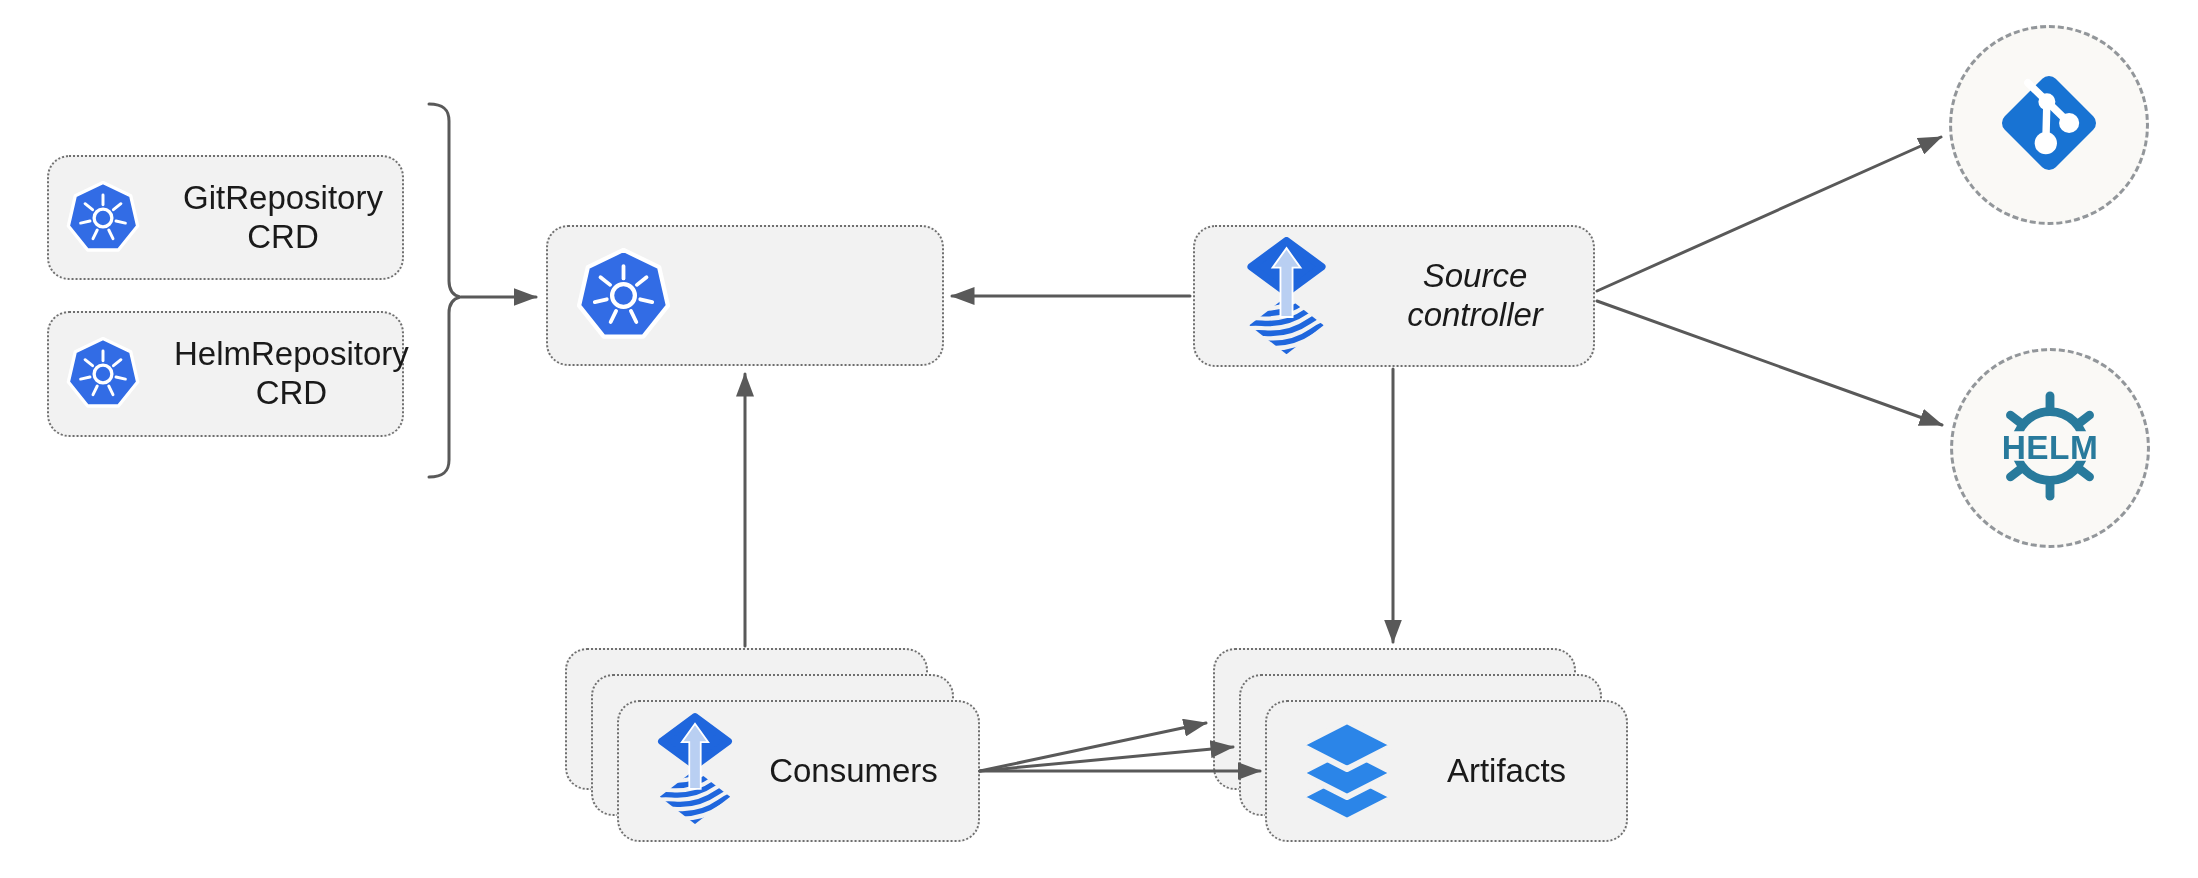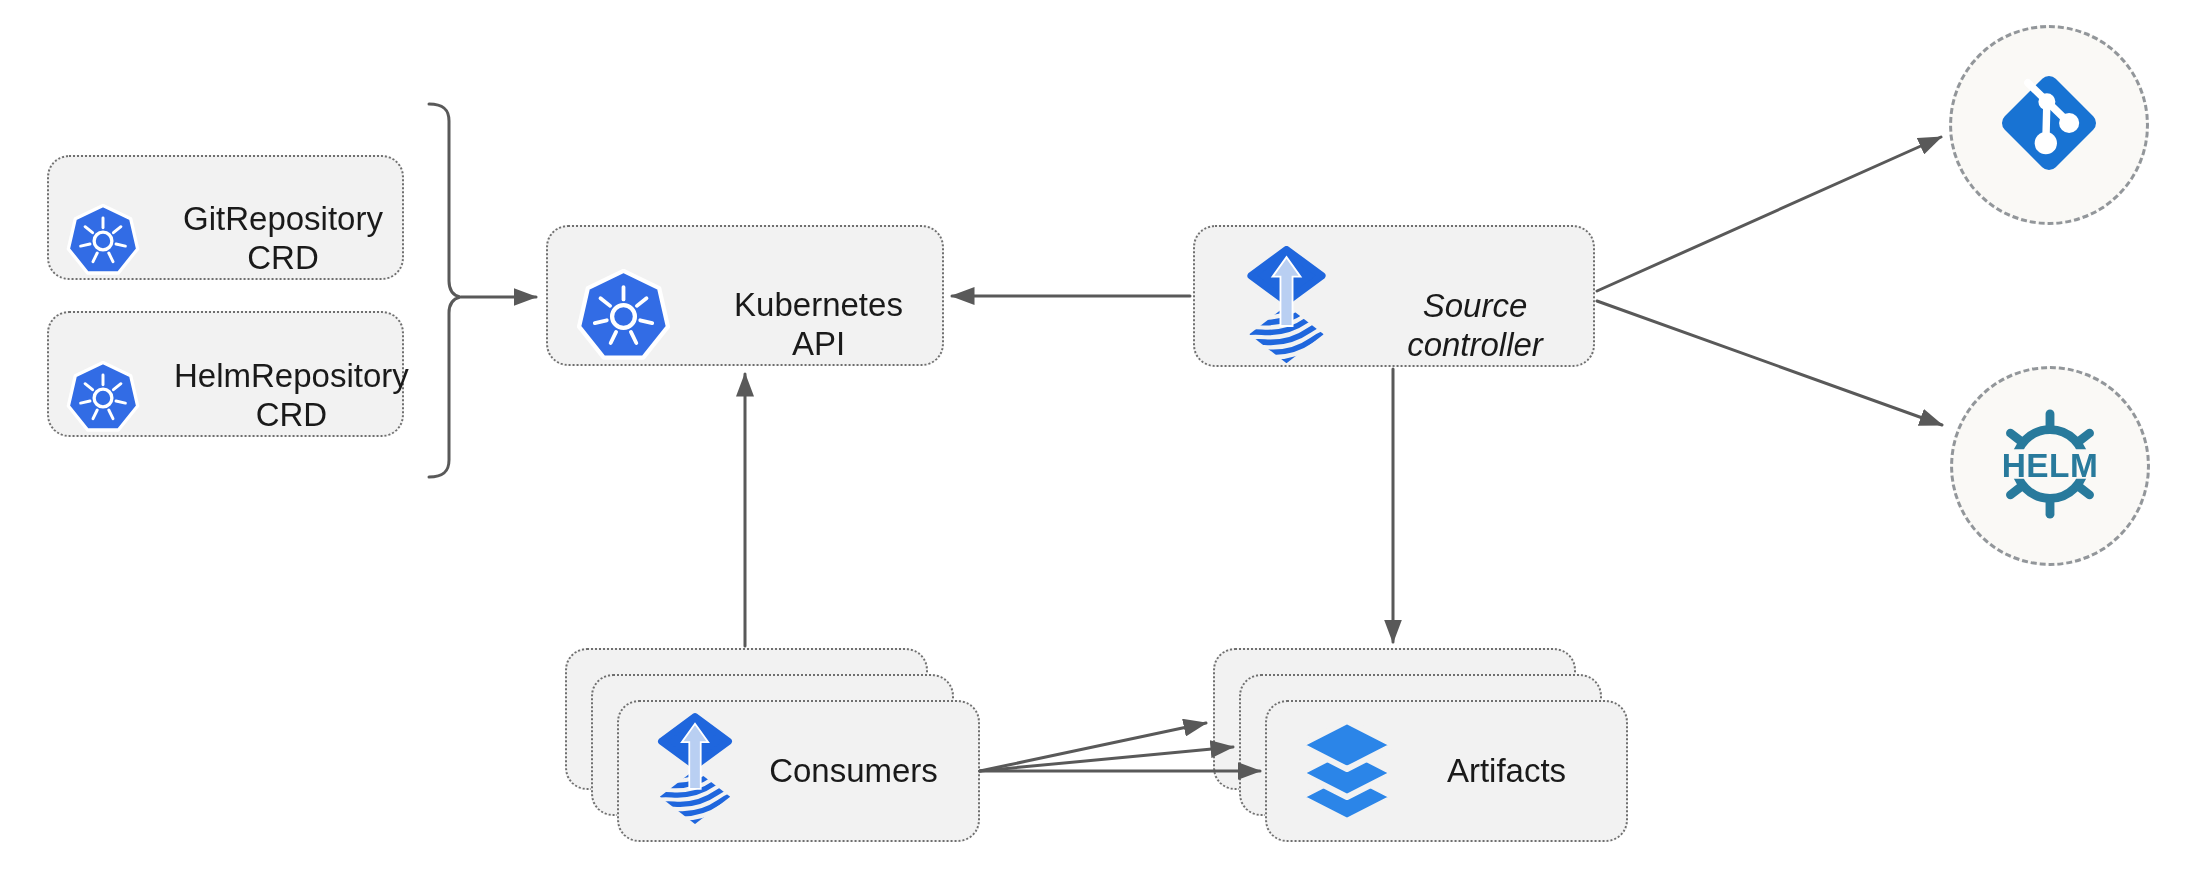--- a/index.html
+++ b/index.html
@@ -3,21 +3,21 @@
 <meta charset="utf-8">
 <style>
   html,body{margin:0;padding:0;background:#fff;}
   .stage{
     position:relative;width:2198px;height:878px;background:#fff;overflow:hidden;
     font-family:"Liberation Sans","DejaVu Sans",sans-serif;color:var(--text,#1a1a1a);
   }
   .node{
     position:absolute;background:var(--box-fill,#f2f2f2);
     border:2.5px dotted var(--box-border,#757575);border-radius:22px;
-    box-sizing:border-box;display:flex;align-items:flex-end;gap:34px;
+    box-sizing:border-box;display:flex;align-items:center;gap:34px;
   }
   .node .icon{flex:0 0 auto;display:flex;align-items:center;justify-content:center;}
   .label{
     flex:1 1 auto;text-align:center;font-size:33px;line-height:1.18;
     color:var(--text,#1a1a1a);padding-right:10px;
   }
   .stack{position:absolute;}
   .card{
     position:absolute;width:363px;height:142px;background:var(--box-fill,#f2f2f2);
     border:2.5px dotted var(--box-border,#757575);border-radius:22px;
@@ -94,21 +94,20 @@
             <line x1="64.1" y1="38.8" x2="74.2" y2="30.7"></line>
             <line x1="67.6" y1="54" x2="80.2" y2="56.9"></line>
             <line x1="57.8" y1="66.2" x2="63.5" y2="77.9"></line>
             <line x1="42.2" y1="66.2" x2="36.5" y2="77.9"></line>
             <line x1="32.4" y1="54" x2="19.8" y2="56.9"></line>
             <line x1="35.9" y1="38.8" x2="25.8" y2="30.7"></line>
           </g>
         </g>
       </svg>
     </span>
-    <div class="label">Kubernetes API</div>
   </div>
 
   <div class="node" style="left:1193px;top:225px;width:402px;height:142px;font-style:italic;">
     <span class="icon" style="margin-left:45px;">
       <svg width="93" height="119" viewBox="0 0 100 128">
         <defs>
           <clipPath id="waveclip1">
               <polygon points="50,64 90,95 50,126 10,95"></polygon>
             </clipPath>
         </defs>
@@ -190,21 +189,21 @@
         </g>
         <g style="fill:#fff">
           <circle cx="48" cy="30" r="8"></circle>
           <circle cx="69" cy="50" r="9.5"></circle>
           <circle cx="47" cy="69" r="10.5"></circle>
         </g>
       </svg>
     </span>
   </div>
 
-  <div class="circle" style="left:1950px;top:366px;align-items:center;">
+  <div class="circle" style="left:1950px;top:348px;align-items:center;">
     <span class="icon">
       <svg width="118" height="118" viewBox="0 0 120 120">
         <circle cx="60" cy="60" r="35" style="fill:none;stroke:var(--helm-teal);stroke-width:9"></circle>
         <g style="stroke:var(--helm-teal);stroke-width:9;stroke-linecap:round">
           <line x1="60" y1="23" x2="60" y2="9"></line>
           <line x1="89.2" y1="37.2" x2="100.2" y2="28.6"></line>
           <line x1="30.8" y1="37.2" x2="19.8" y2="28.6"></line>
           <line x1="30.8" y1="82.8" x2="19.8" y2="91.4"></line>
           <line x1="60" y1="97" x2="60" y2="111"></line>
           <line x1="89.2" y1="82.8" x2="100.2" y2="91.4"></line>

